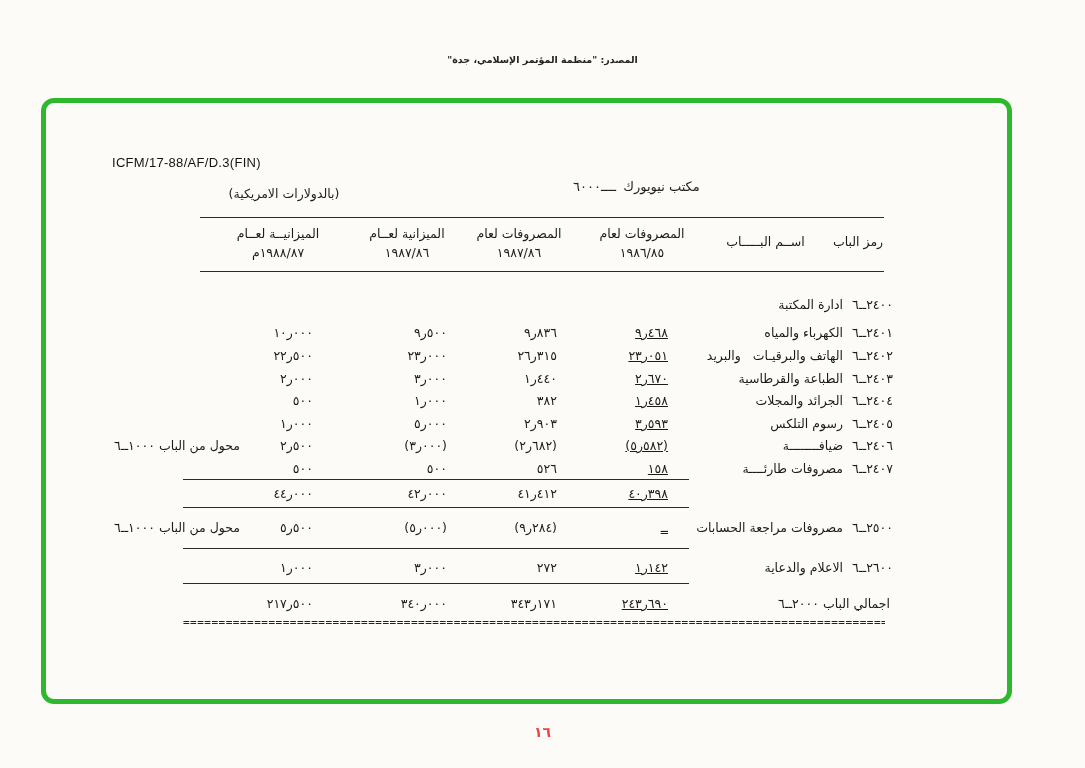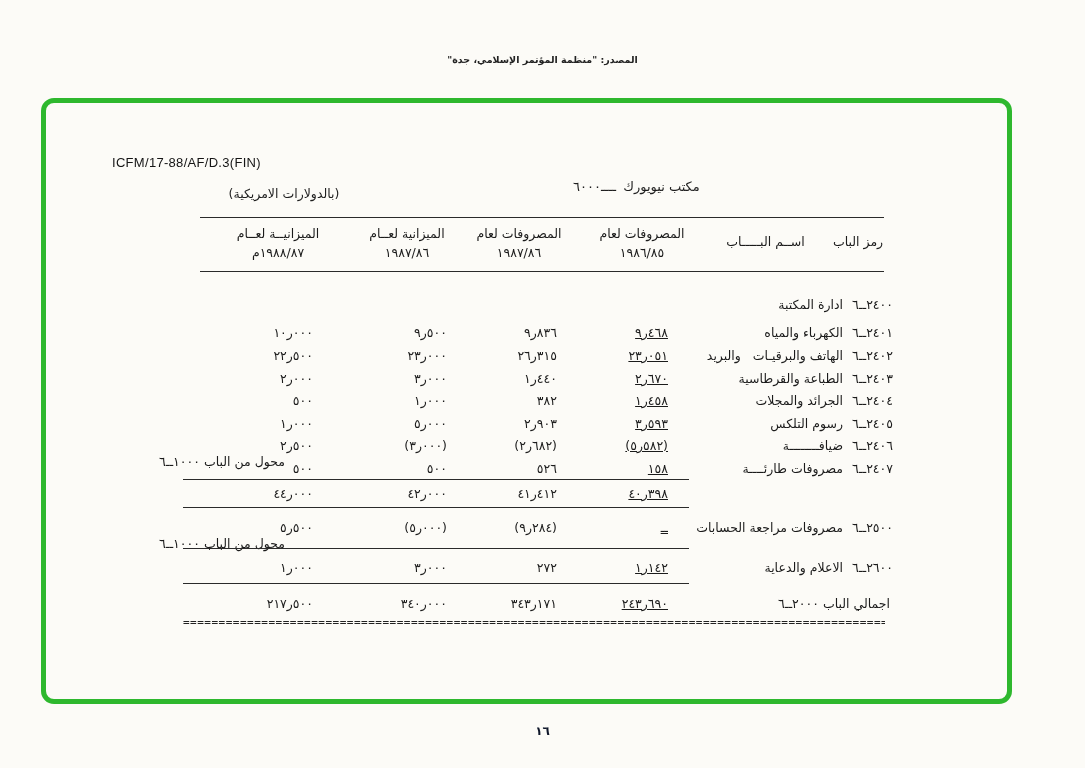--- a/index.html
+++ b/index.html
@@ -35,29 +35,29 @@
 
   .row { position:absolute; left:0; width:1085px; height:18px; }
   .cell { position:absolute; top:0; font-size:12.5px; line-height:18px;
           white-space:nowrap; color:#1b1b1b; }
   .c-code { right:192px;text-align:right; }
   .c-name { right:242px; }
   .c-e1 { right:417px;text-decoration:underline; }
   .c-e2 { right:528px; }
   .c-b1 { right:638px; }
   .c-b2 { right:772px; }
-  .c-note { right:800px;margin-top:16px; }
+  .c-note { right:845px; }
   .c-grand-label { right:195px; }
 
   .double-rule { position:absolute; left:183px; top:617px; width:702px; height:13px;
                  overflow:hidden; font-family:"DejaVu Sans Mono",monospace; font-size:11px;
                  line-height:12px; letter-spacing:0.5px; color:#222; }
 
   .page-number { left:0; top:724px; width:1085px; text-align:center;
-                 font-size:12px; font-weight:bold; color:#0f172a; }
+                 font-size:14px; font-weight:bold; color:#ef4444; }
 </style>
 </head>
 <body>
 
 <div id="screen">
 
   <div class="abs source-line">المصدر:  "منظمة المؤتمر الإسلامي، جدة"</div>
 
   <div class="green-frame"></div>
 

